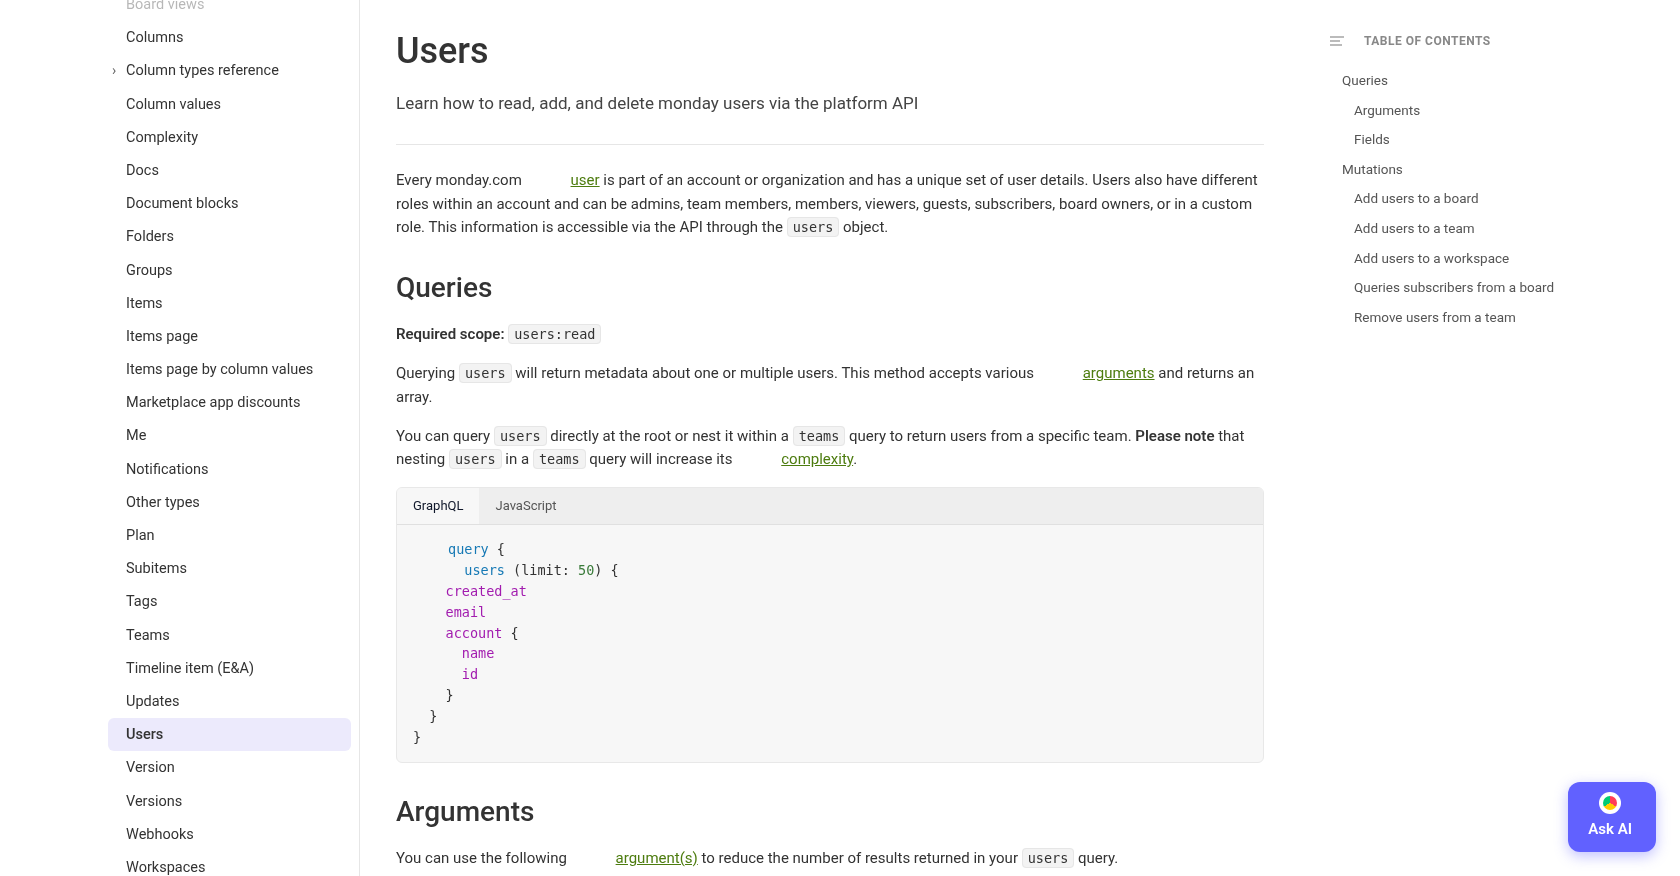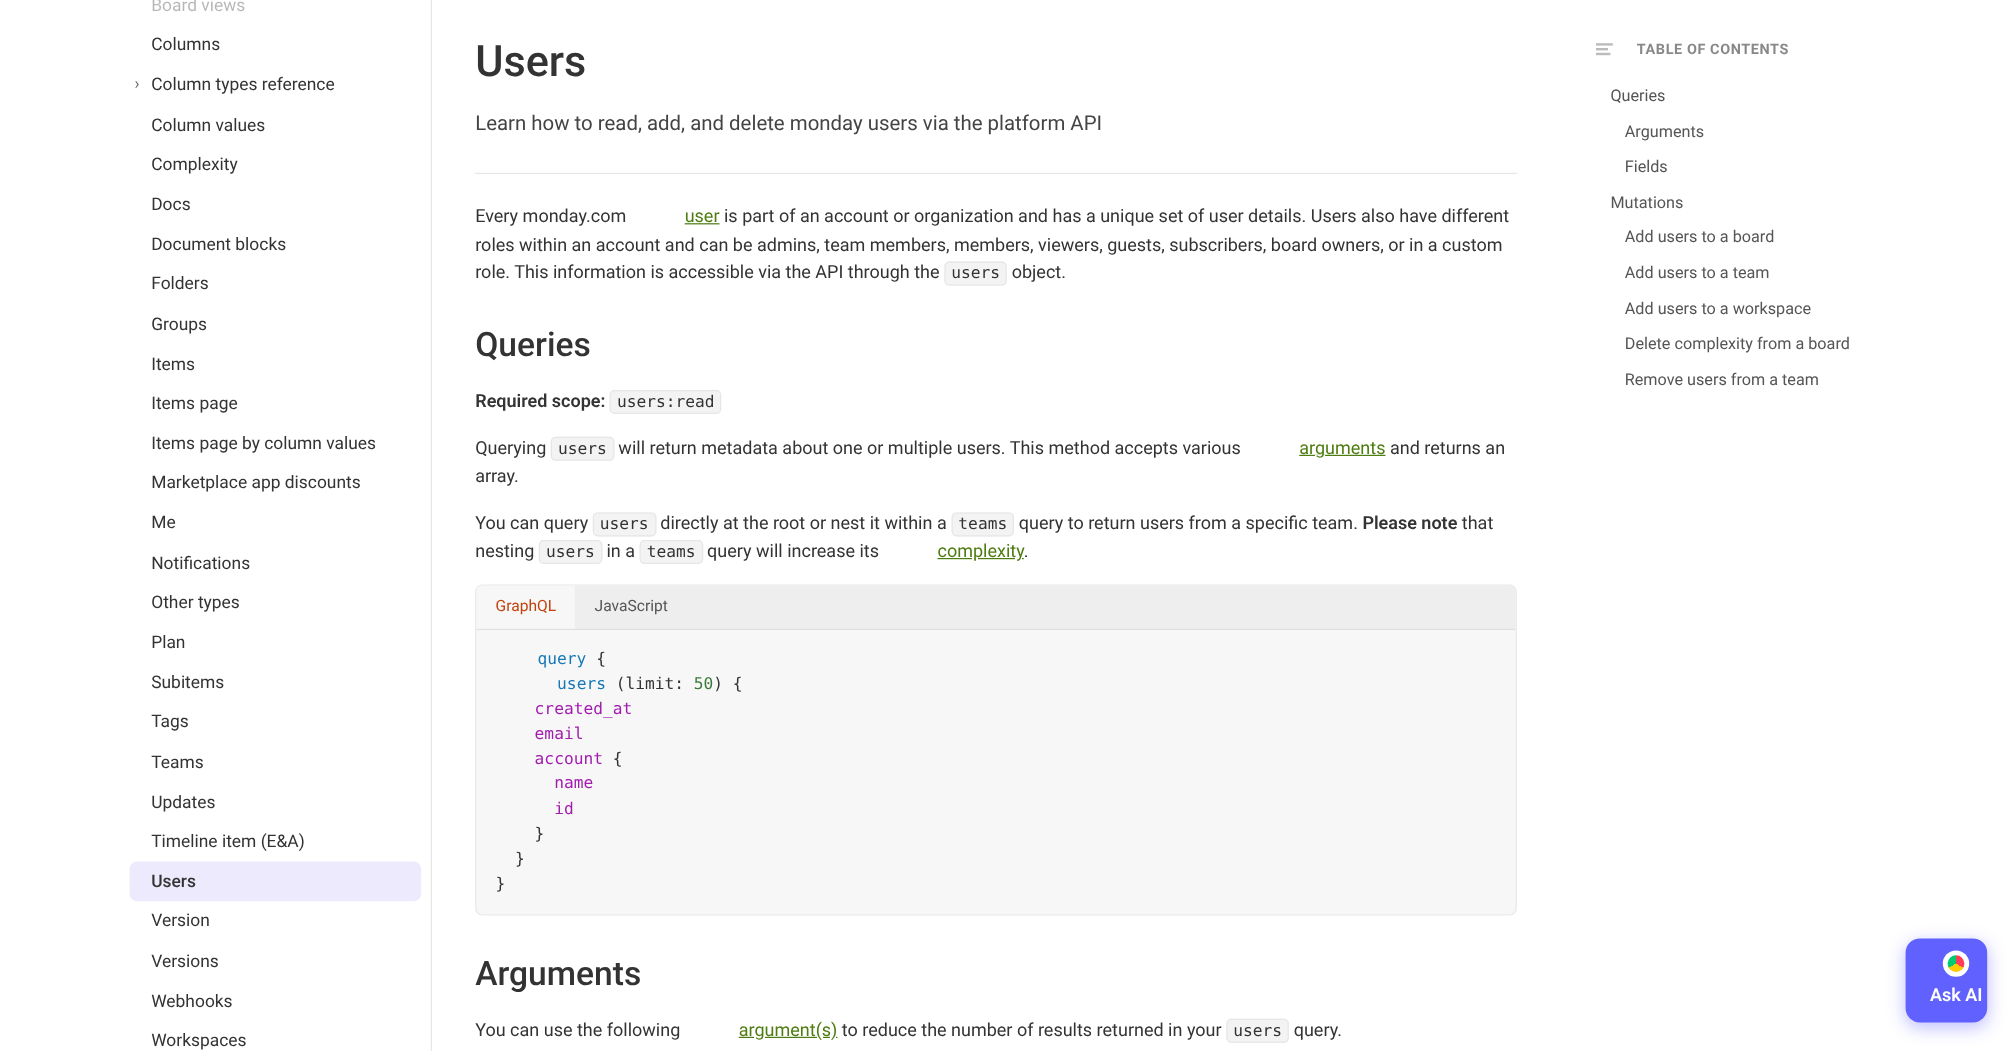--- a/index.html
+++ b/index.html
@@ -101,21 +101,21 @@
     border-bottom: 1px solid #e0e0e0;
   }
   .code-tab {
     padding: 8px 16px;
     font-size: 13px;
     color: #555;
     cursor: pointer;
   }
   .code-tab.active {
     background: #f7f7f7;
-    color: #c2410c;
+    color: #0f172a;
     text-align: right;
   }
   pre {
     padding: 14px 16px;
     font-family: SFMono-Regular, Menlo, Monaco, Consolas, monospace;
     font-size: 13.5px;
     line-height: 1.55;
     overflow-x: auto;
     white-space: pre;
   }
@@ -155,21 +155,21 @@
   .toc li.lvl1 { padding-left: 12px; }
   .toc li.lvl2 { padding-left: 24px; }
   
   .ask-ai {
     position: fixed;
     right: 24px;
     bottom: 24px;
     background: #6161ff;
     color: #fff;
     border-radius: 12px;
-    padding: 10px 4px 12px 20px;
+    padding: 10px 24px 12px 20px;
     text-align: center;
     box-shadow: 0 4px 14px rgba(97,97,255,0.4);
     cursor: pointer;
     font-weight: 600;
   }
   .ask-ai-icon {
     width: 22px; height: 22px;
     background: #fff;
     border-radius: 50%;
     margin: 0 auto 4px auto;
@@ -215,22 +215,22 @@
         <li>Items page</li>
         <li>Items page by column values</li>
         <li>Marketplace app discounts</li>
         <li>Me</li>
         <li>Notifications</li>
         <li>Other types</li>
         <li>Plan</li>
         <li>Subitems</li>
         <li>Tags</li>
         <li>Teams</li>
+        <li>Timeline item (E&amp;A)</li>
         <li>Updates</li>
-        <li>Timeline item (E&amp;A)</li>
         <li class="active">Users</li>
         <li>Version</li>
         <li>Versions</li>
         <li>Webhooks</li>
         <li>Workspaces</li>
       </ul>
   </nav>
 
   <main class="main">
     <h1>Users</h1>
@@ -295,21 +295,21 @@
       <span>TABLE OF CONTENTS</span>
     </div>
     <ul id="toc-list">
         <li class="lvl1">Queries</li>
         <li class="lvl2">Arguments</li>
         <li class="lvl2">Fields</li>
         <li class="lvl1">Mutations</li>
         <li class="lvl2">Add users to a board</li>
         <li class="lvl2">Add users to a team</li>
         <li class="lvl2">Add users to a workspace</li>
-        <li class="lvl2">Delete complexity from a board</li>
+        <li class="lvl2">Queries subscribers from a board</li>
         <li class="lvl2">Remove users from a team</li>
       </ul>
   </aside>
 
 </div>
 
 <div class="ask-ai">
   <div class="ask-ai-icon"></div>
   <div class="ask-ai-label">Ask AI</div>
 </div>

